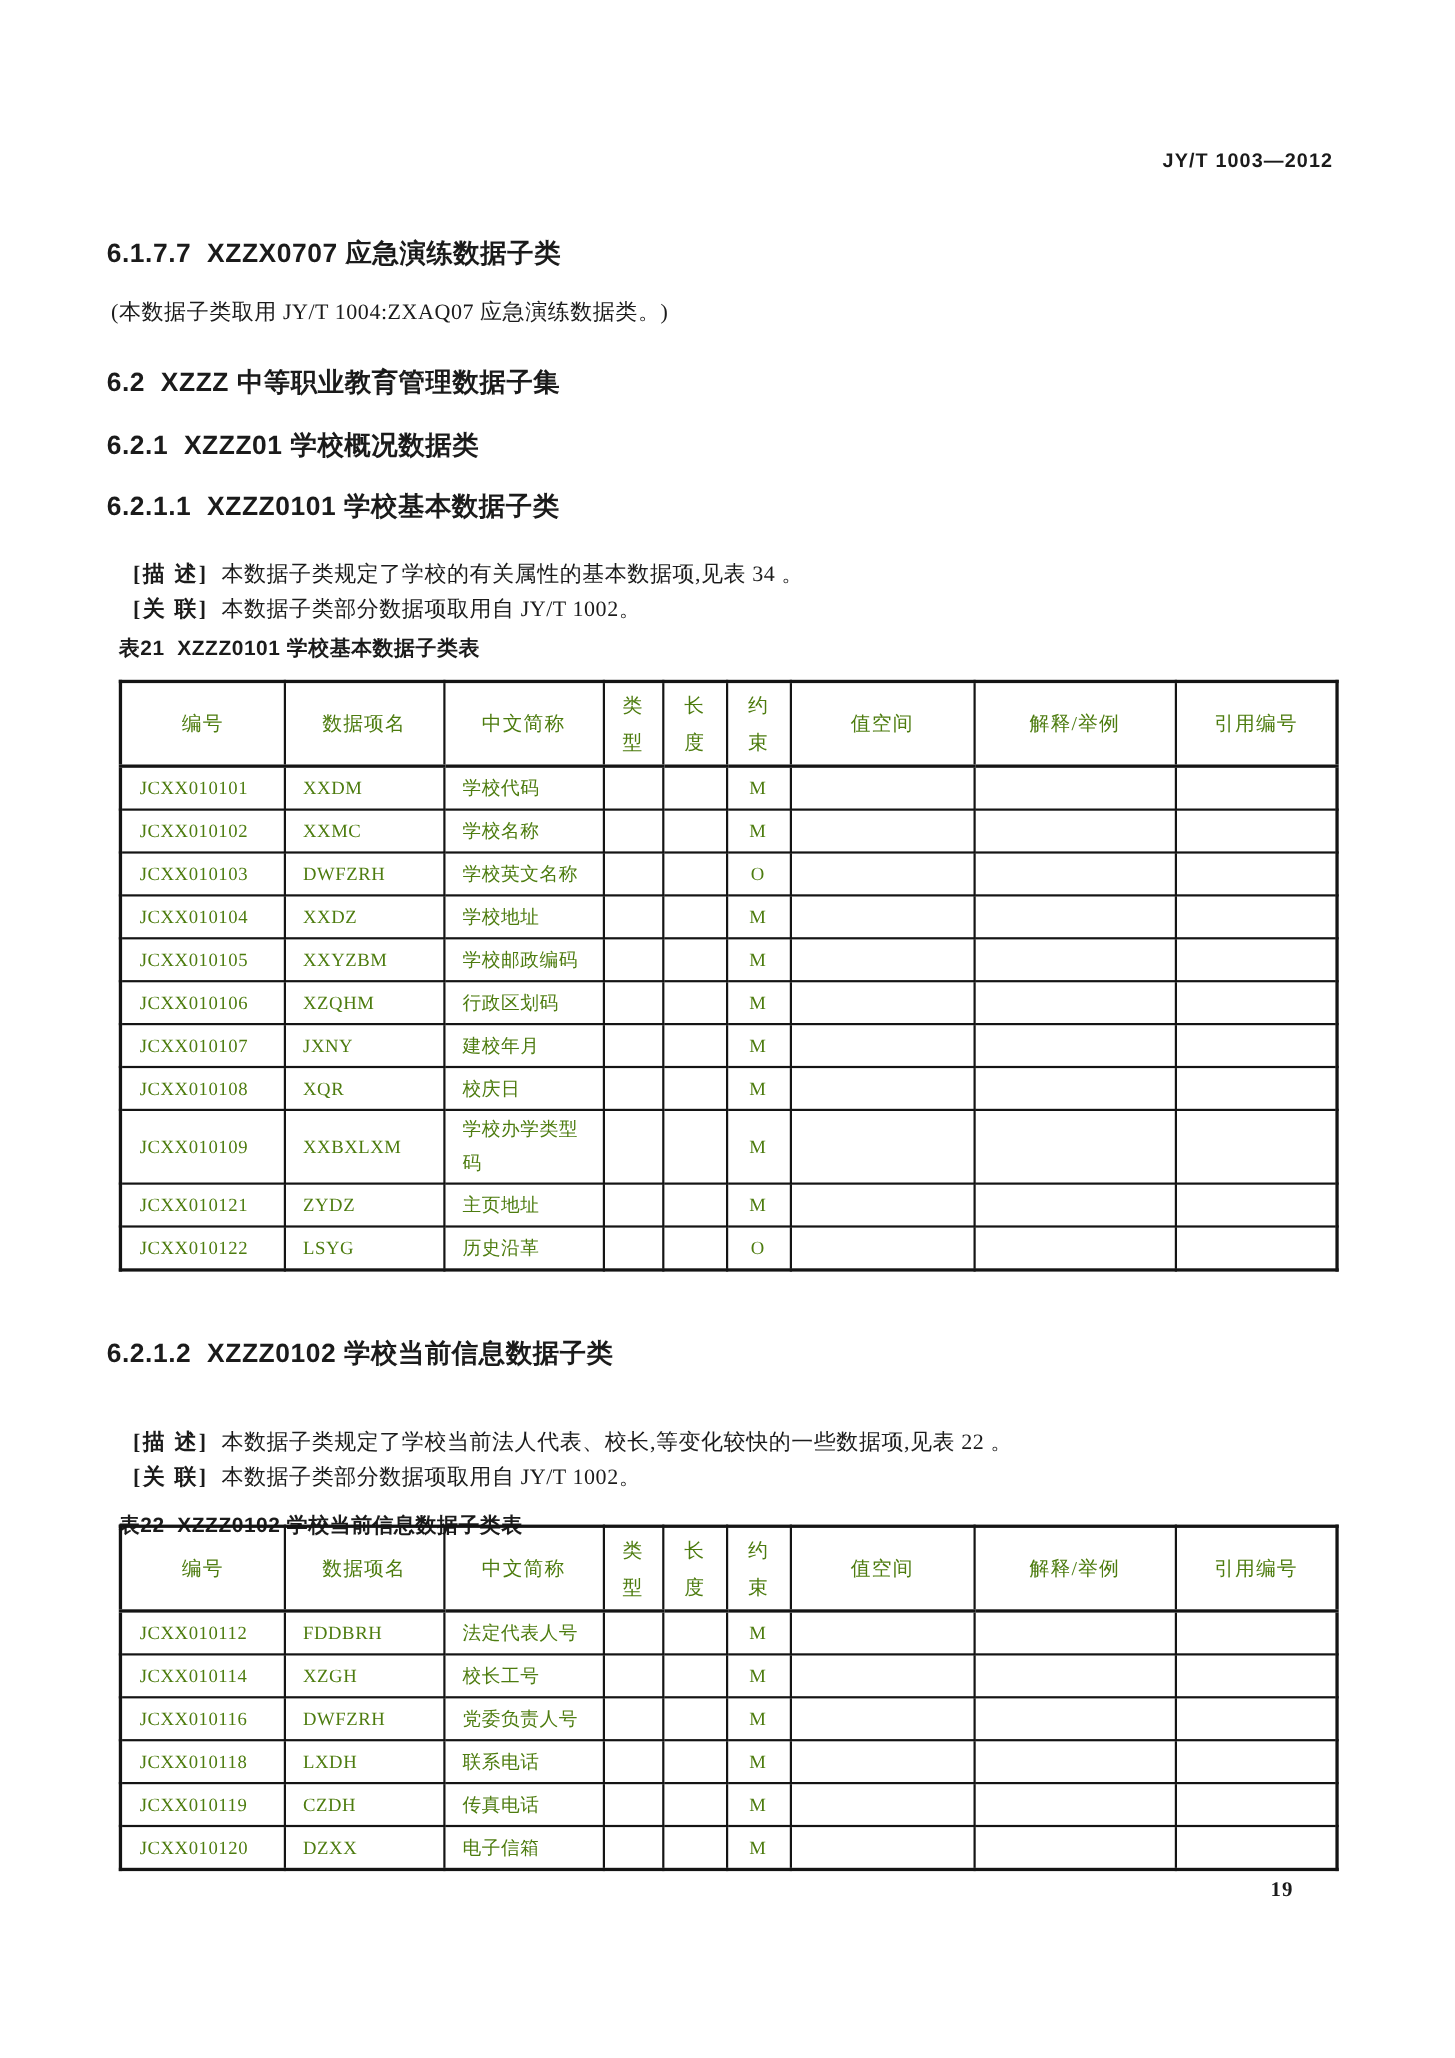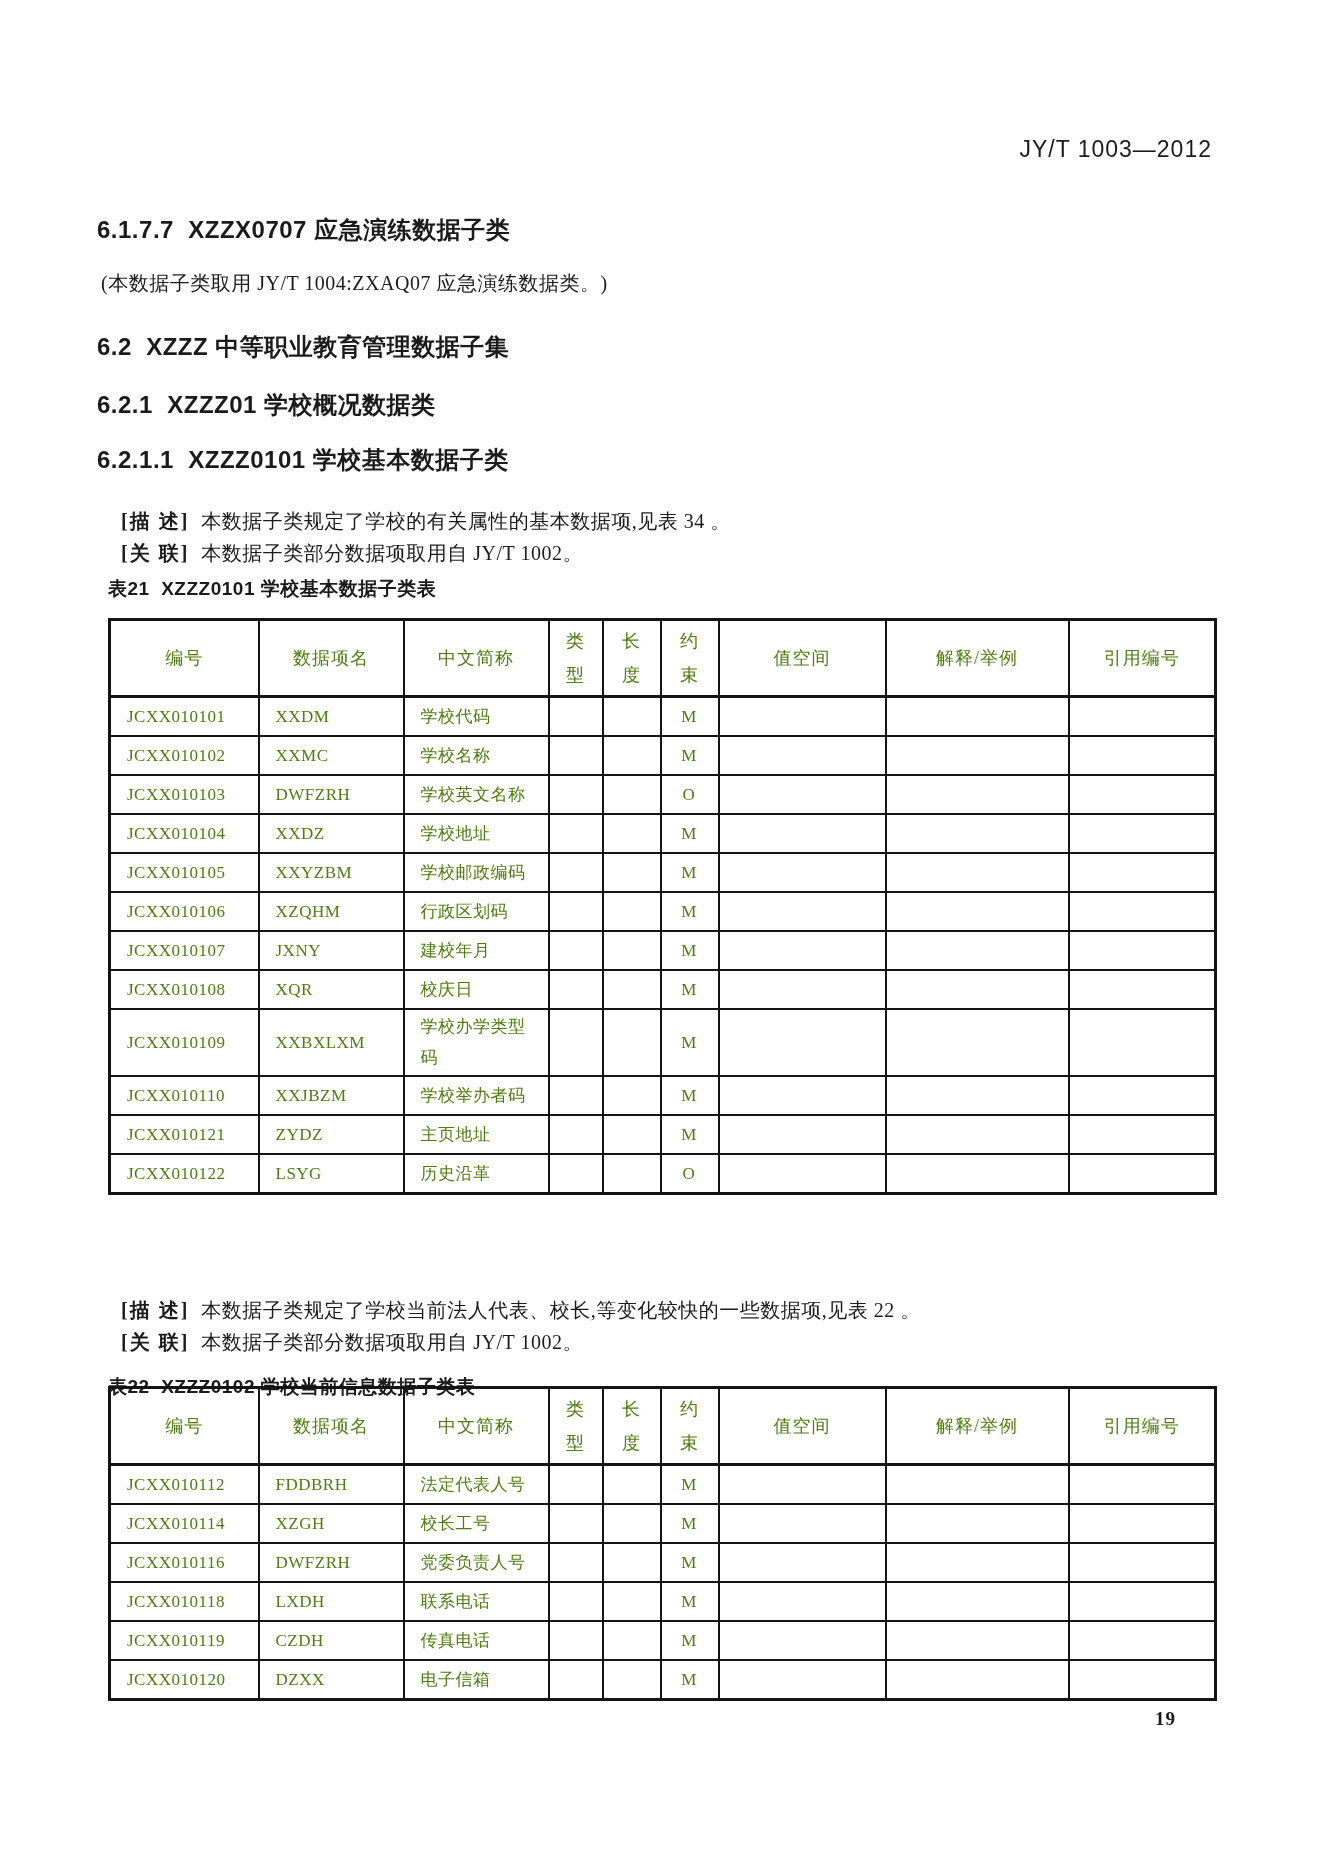--- a/index.html
+++ b/index.html
@@ -10,22 +10,22 @@
     margin: 0 auto;
     background: #ffffff;
     color: #1b1b1b;
     font-family: "Liberation Serif", "DejaVu Serif", serif;
     overflow: hidden;
   }
   .abs { position: absolute; }
 
   .doc-code {
     font-family: "Liberation Sans", "DejaVu Sans", sans-serif;
-    font-weight: 400;
-    font-size: 23px;
+    font-weight: 700;
+    font-size: 18px;
     letter-spacing: 1px;
     white-space: pre;
     text-align: center;
   }
   .heading {
     font-family: "Liberation Sans", "DejaVu Sans", sans-serif;
     font-weight: 700;
     font-size: 24px;
     white-space: pre-wrap;
     letter-spacing: 0.5px;
@@ -250,31 +250,20 @@
           <td class="col-2">学校办学类型
 码</td>
           <td class="col-3"></td>
           <td class="col-4"></td>
           <td class="col-5">M</td>
           <td class="col-6"></td>
           <td class="col-7"></td>
           <td class="col-8"></td>
         </tr>
         <tr>
-          <td class="col-0">JCXX010110</td>
-          <td class="col-1">XXJBZM</td>
-          <td class="col-2">学校举办者码</td>
-          <td class="col-3"></td>
-          <td class="col-4"></td>
-          <td class="col-5">M</td>
-          <td class="col-6"></td>
-          <td class="col-7"></td>
-          <td class="col-8"></td>
-        </tr>
-        <tr>
           <td class="col-0">JCXX010121</td>
           <td class="col-1">ZYDZ</td>
           <td class="col-2">主页地址</td>
           <td class="col-3"></td>
           <td class="col-4"></td>
           <td class="col-5">M</td>
           <td class="col-6"></td>
           <td class="col-7"></td>
           <td class="col-8"></td>
         </tr>
@@ -285,20 +274,21 @@
           <td class="col-3"></td>
           <td class="col-4"></td>
           <td class="col-5">O</td>
           <td class="col-6"></td>
           <td class="col-7"></td>
           <td class="col-8"></td>
         </tr>
       </tbody>
   </table>
 
+  <div class="abs heading" style="top:1214px; left:97px;">6.2.1.2  XZZZ0102 学校当前信息数据子类</div>
 
   <div class="abs para" style="top:1274px; left:99px;">
     <span class="lbl">[描 述]</span><span>本数据子类规定了学校当前法人代表、校长,等变化较快的一些数据项,见表 22 。</span>
   </div>
 
   <div class="abs para" style="top:1306px; left:99px;">
     <span class="lbl">[关 联]</span><span>本数据子类部分数据项取用自 JY/T 1002。</span>
   </div>
 
   <div class="abs tbl-caption" style="top:1374px;">表22  XZZZ0102 学校当前信息数据子类表</div>

